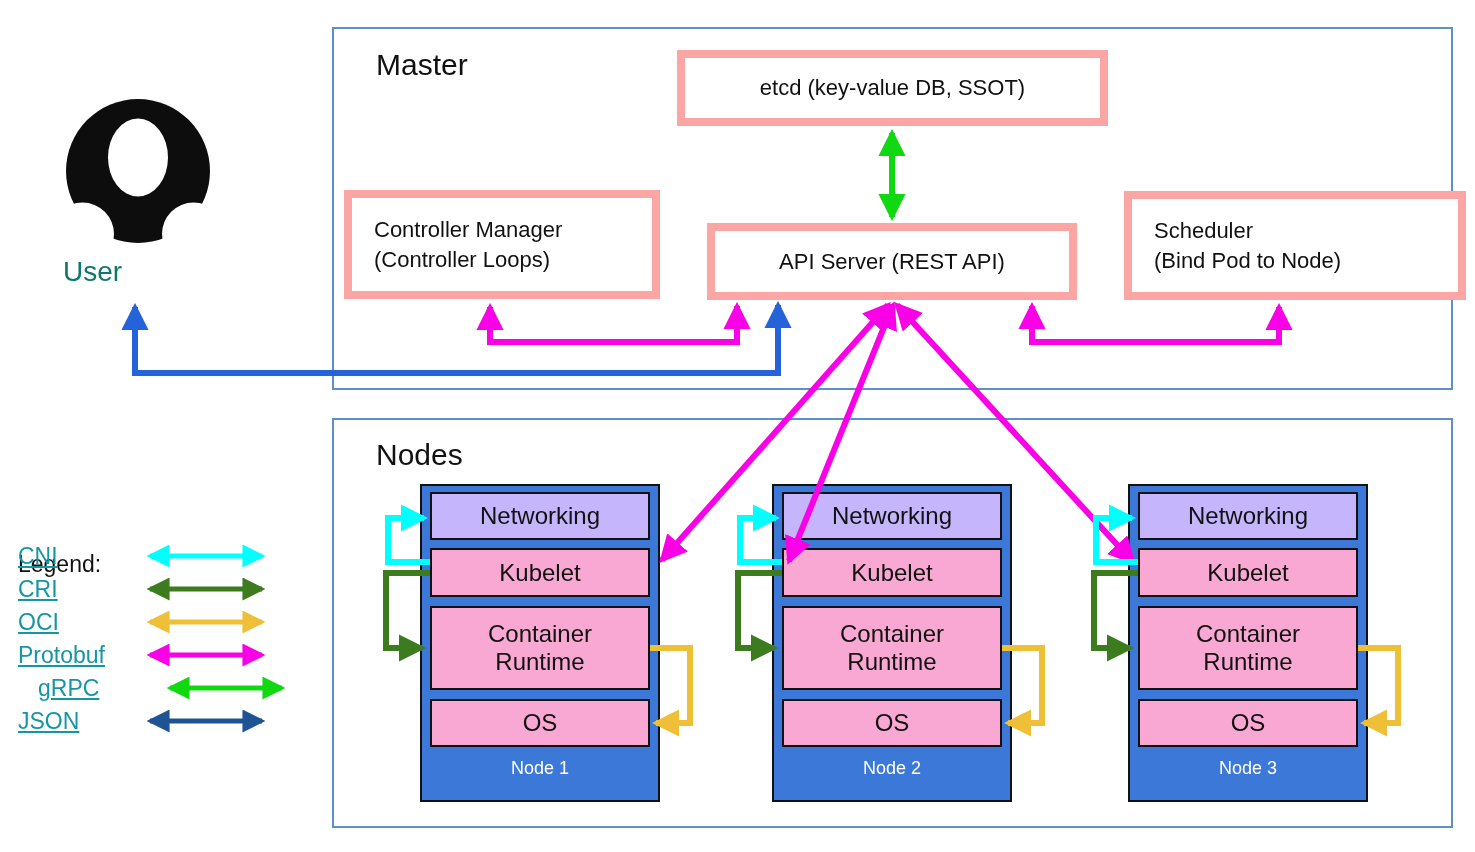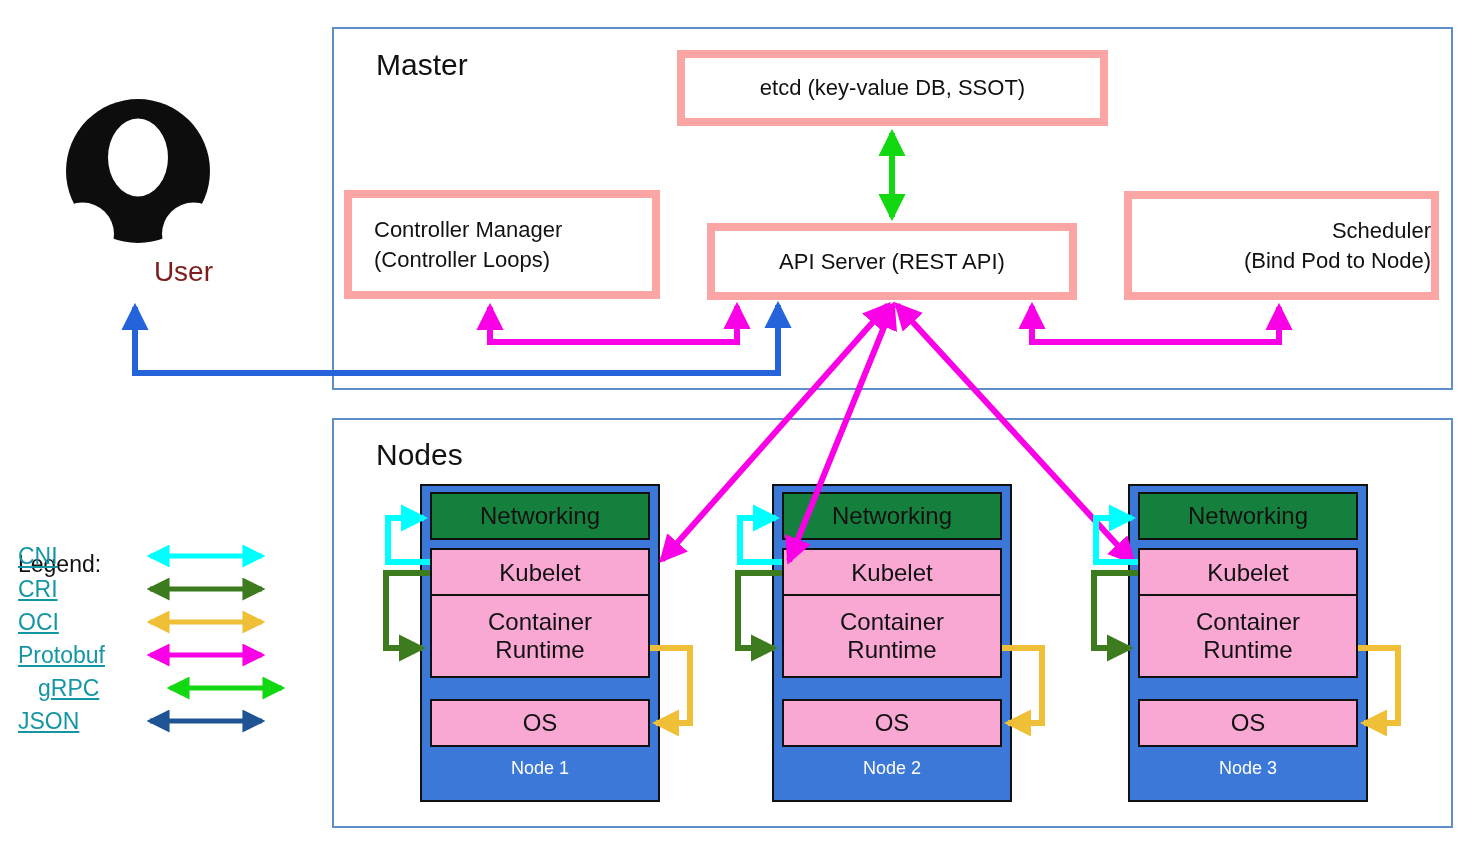--- a/index.html
+++ b/index.html
@@ -13,37 +13,37 @@
 
   .pbox{position:absolute;border:8px solid #fca5a5;background:#fff;box-sizing:border-box;
         font-size:22px;color:#111;}
   .pbox.center{display:flex;align-items:center;justify-content:center;text-align:center;}
   .pbox.left{display:flex;flex-direction:column;justify-content:center;align-items:flex-start;
              padding-left:22px;line-height:1.35;}
 
   #etcd-box{left:677px;top:50px;width:431px;height:76px;}
   #api-box{left:707px;top:223px;width:370px;height:77px;}
   #cm-box{left:344px;top:190px;width:316px;height:109px;}
-  #sched-box{left:1124px;top:191px;width:315px;height:109px;align-items:flex-end;}
+  #sched-box{left:1124px;top:191px;width:342px;height:109px;}
 
   .node{position:absolute;top:484px;width:240px;height:318px;background:#3C78D8;
         border:2px solid #111;box-sizing:border-box;}
   .nlayer{position:absolute;left:8px;width:220px;background:#f9a8d4;border:2px solid #111;
           box-sizing:border-box;display:flex;align-items:center;justify-content:center;
           font-size:24px;color:#111;text-align:center;}
-  .nlayer.networking{top:6px;height:48px;background:#15803d;}
+  .nlayer.networking{top:6px;height:48px;background:#c4b5fd;}
   .nlayer.kubelet{top:62px;height:49px;}
-  .nlayer.runtime{top:108px;height:84px;}
+  .nlayer.runtime{top:120px;height:84px;}
   .nlayer.runtime span{display:inline-block;max-width:150px;}
   .nlayer.os{top:213px;height:48px;}
   .nname{position:absolute;left:0;right:0;top:272px;text-align:center;color:#fff;font-size:18px;}
 
   #user-wrap{position:absolute;left:63px;top:96px;width:150px;text-align:center;}
-  #user-label{position:absolute;left:63px;top:256px;width:150px;text-align:right;
-              font-size:28px;color:#7f1d1d;}
+  #user-label{position:absolute;left:63px;top:256px;width:150px;text-align:left;
+              font-size:28px;color:#0f766e;}
 
   #legend-title{position:absolute;left:18px;top:510px;font-size:23px;color:#111;margin-top:41px;}
   .lgrow{position:absolute;left:18px;height:28px;}
   .lglink{font-size:23px;color:#1596A5;text-decoration:underline;cursor:pointer;}
   .lgarrow{position:absolute;left:118px;top:0px;}
 
   #overlay{position:absolute;left:0;top:0;width:1475px;height:852px;z-index:50;pointer-events:none;}
 </style>
 </head>
 <body>

